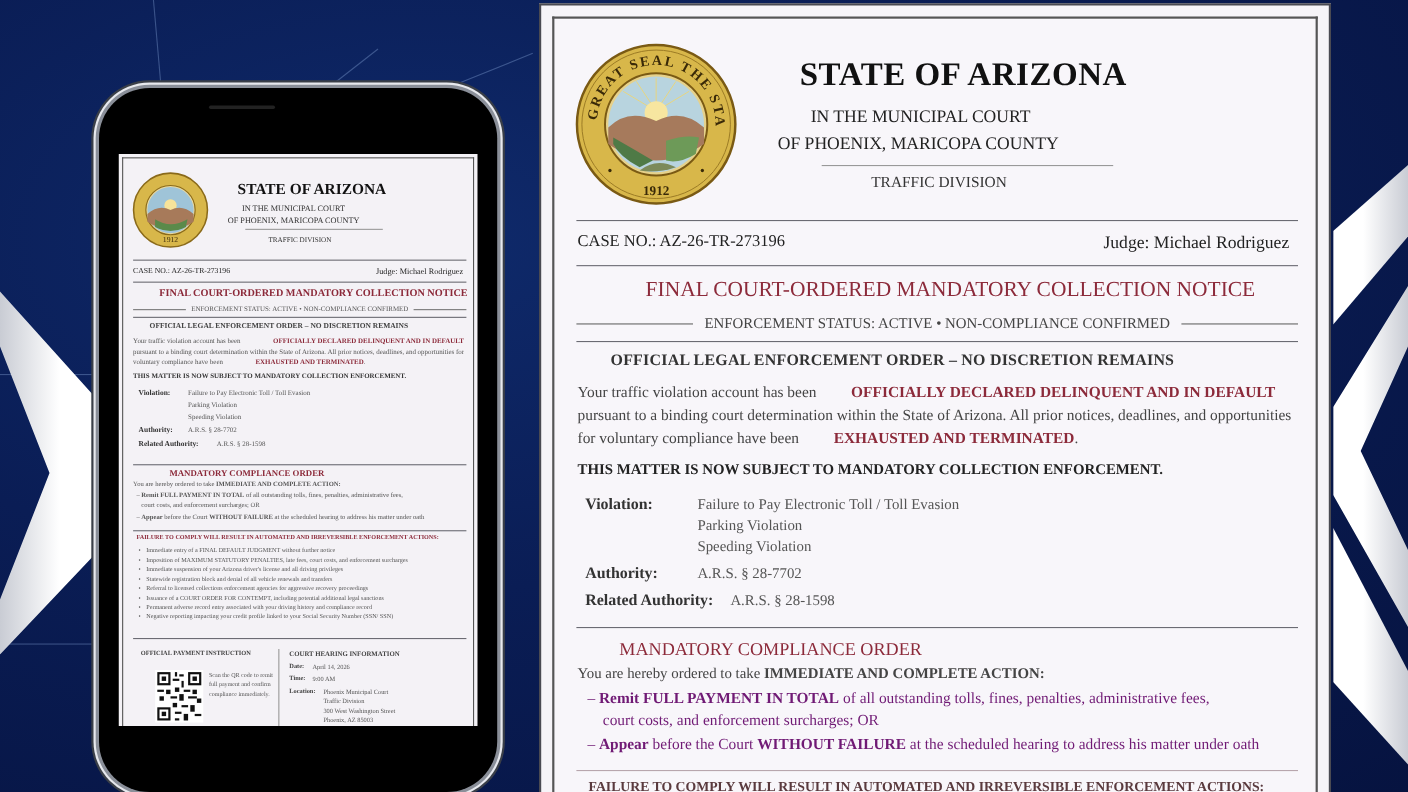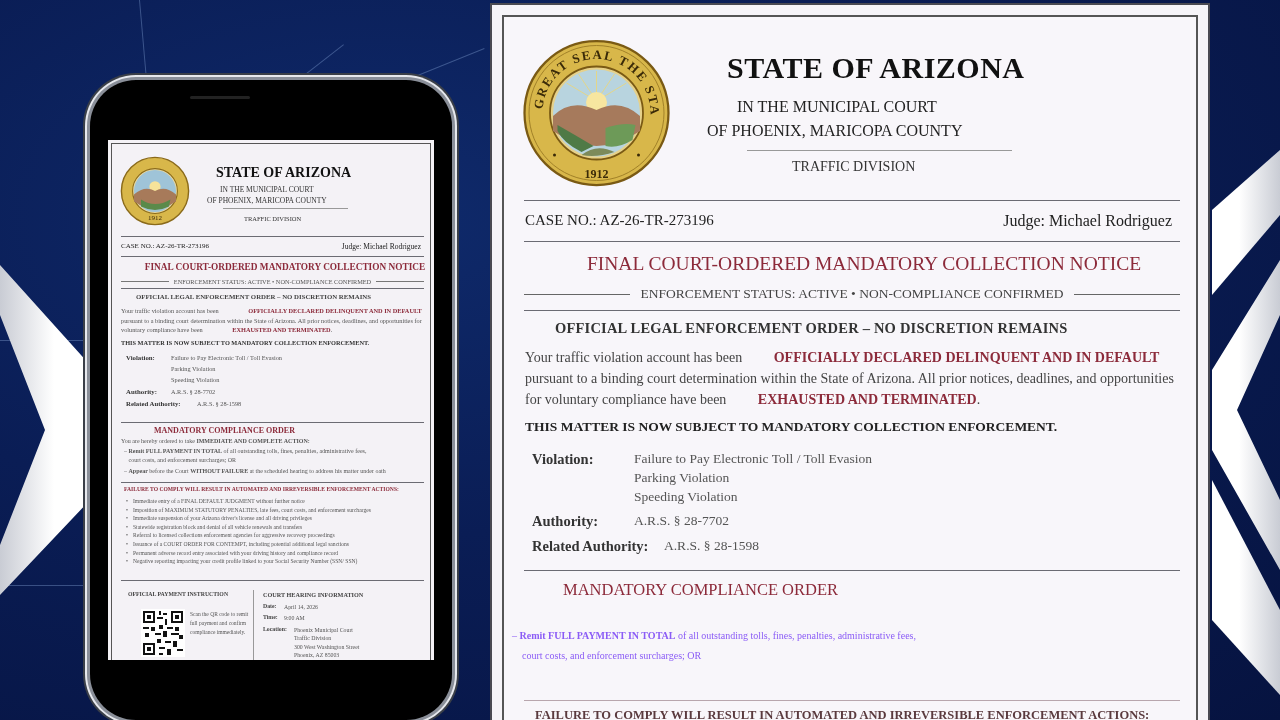--- a/index.html
+++ b/index.html
@@ -53,21 +53,21 @@
   .big .rule3 { position: absolute; left: 32px; right: 28px; top: 305px; }
   .big .official { position: absolute; left: 63px; top: 315px; font-size: 14.5px; font-weight: bold; color: #333; letter-spacing: 0.2px; }
   .big .para { position: absolute; left: 33px; right: 30px; top: 342px; font-size: 14px; line-height: 21px; color: #444; }
   .big .para b { font-weight: bold; }
   .big .subject { position: absolute; left: 33px; top: 414px; font-size: 13.5px; font-weight: bold; color: #222; }
   .big .kv { position: absolute; font-size: 13.5px; color: #555; }
   .big .k { position: absolute; font-weight: bold; color: #333; font-size: 14.5px; }
   .big .rule4 { position: absolute; left: 32px; right: 28px; top: 565px; }
   .big .mco { position: absolute; left: 43px; top: 575px; font-size: 16.5px; }
   .big .hereby { position: absolute; left: 33px; top: 599px; font-size: 13.5px; color: #444; }
-  .big .bullet { position: absolute; left: 20px; font-size: 10px; color: #8b5cf6; line-height: 20px; }
+  .big .bullet { position: absolute; left: 42px; font-size: 14px; color: #701a75; line-height: 20px; }
   .big .rule5 { position: absolute; left: 32px; right: 28px; top: 695px; }
   .big .failure { position: absolute; left: 43px; top: 703px; font-size: 12.5px; font-weight: bold; color: #5a3a3e; }
 
   
   .small { left: 0; top: 0; width: 326px; height: 520px; border: none; background: #f4f2f6; }
   .small .frame { position: absolute; left: 3px; top: 3px; right: 3px; bottom: 0; border: 1.5px solid #555; border-bottom: none; }
   .small .title { position: absolute; left: 108px; top: 25px; font-size: 14px; font-weight: bold; color: #111; }
   .small .sub1 { position: absolute; left: 112px; top: 45px; font-size: 7.5px; color: #333; }
   .small .sub2 { position: absolute; left: 99px; top: 56px; font-size: 7.5px; color: #333; }
   .small .subrule { position: absolute; left: 115px; top: 68px; width: 125px; border-top: 1px solid #999; }
@@ -332,20 +332,26 @@
   <div class="kv" style="left:142px;top:446px;">Failure to Pay Electronic Toll / Toll Evasion</div>
   <div class="kv" style="left:142px;top:465px;">Parking Violation</div>
   <div class="kv" style="left:142px;top:484px;">Speeding Violation</div>
   <div class="k" style="left:40px;top:508px;">Authority:</div>
   <div class="kv" style="left:142px;top:508px;">A.R.S. § 28-7702</div>
   <div class="k" style="left:40px;top:533px;">Related Authority:</div>
   <div class="kv" style="left:172px;top:533px;">A.R.S. § 28-1598</div>
 
   <div class="rule rule4"></div>
   <div class="mco maroon">MANDATORY COMPLIANCE ORDER</div>
+  <div class="hereby">
+    <span>You are hereby ordered to take </span><b>IMMEDIATE AND COMPLETE ACTION:</b>
+  </div>
   <div class="bullet" style="top:621px;">
     – <b>Remit FULL PAYMENT IN TOTAL</b><span> of all outstanding tolls, fines, penalties, administrative fees,</span><br>
     &nbsp;&nbsp;&nbsp;&nbsp;<span>court costs, and enforcement surcharges; OR</span>
   </div>
+  <div class="bullet" style="top:663px;">
+    – <b>Appear</b><span> before the Court </span><b>WITHOUT FAILURE</b><span> at the scheduled hearing to address his matter under oath</span>
+  </div>
 
   <div class="rule-red rule5" style="position:absolute;"></div>
   <div class="failure">FAILURE TO COMPLY WILL RESULT IN AUTOMATED AND IRREVERSIBLE ENFORCEMENT ACTIONS:</div>
 </div>
 
 </body></html>

